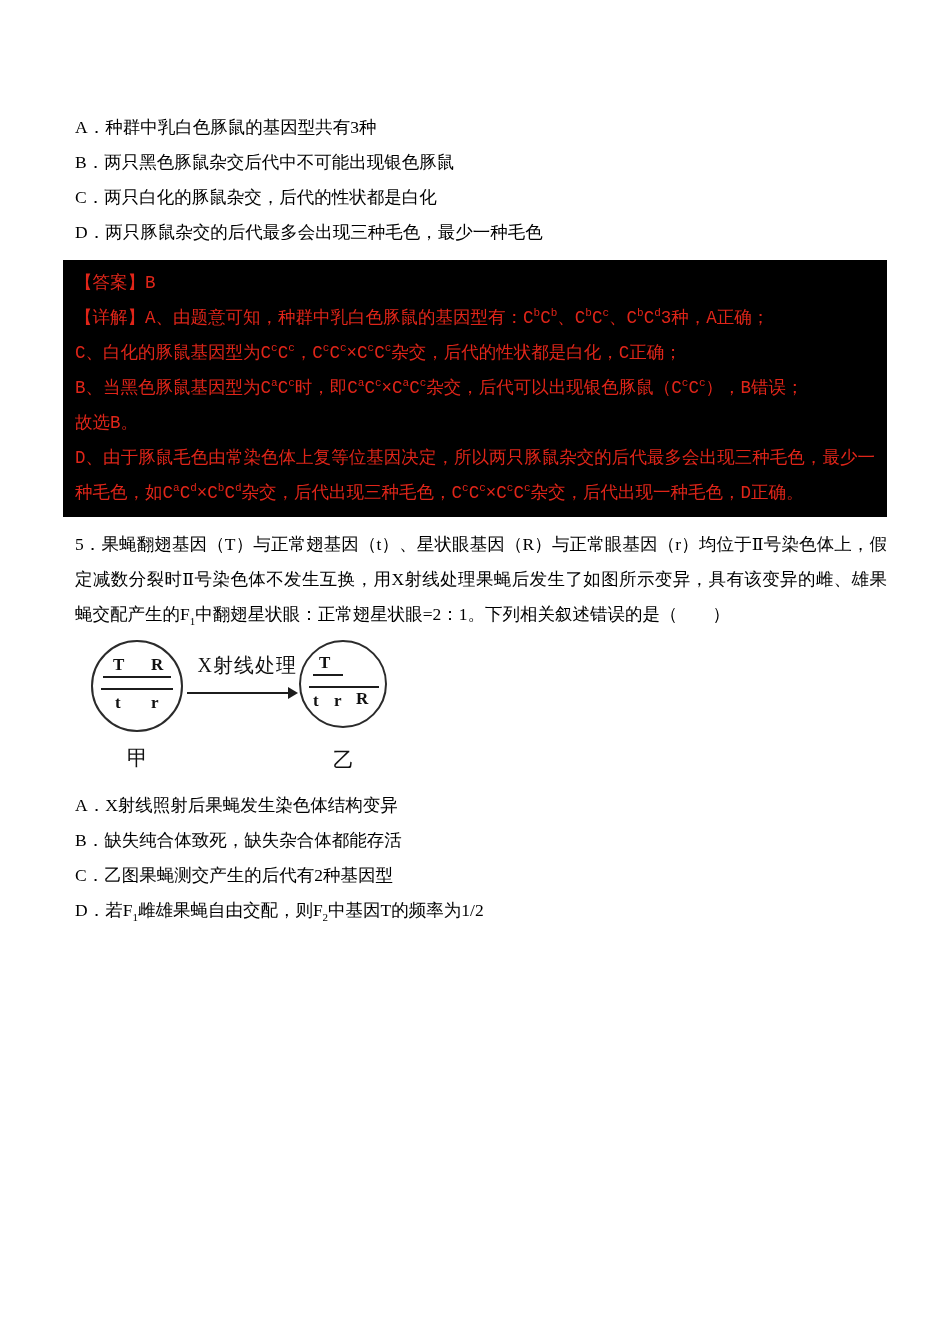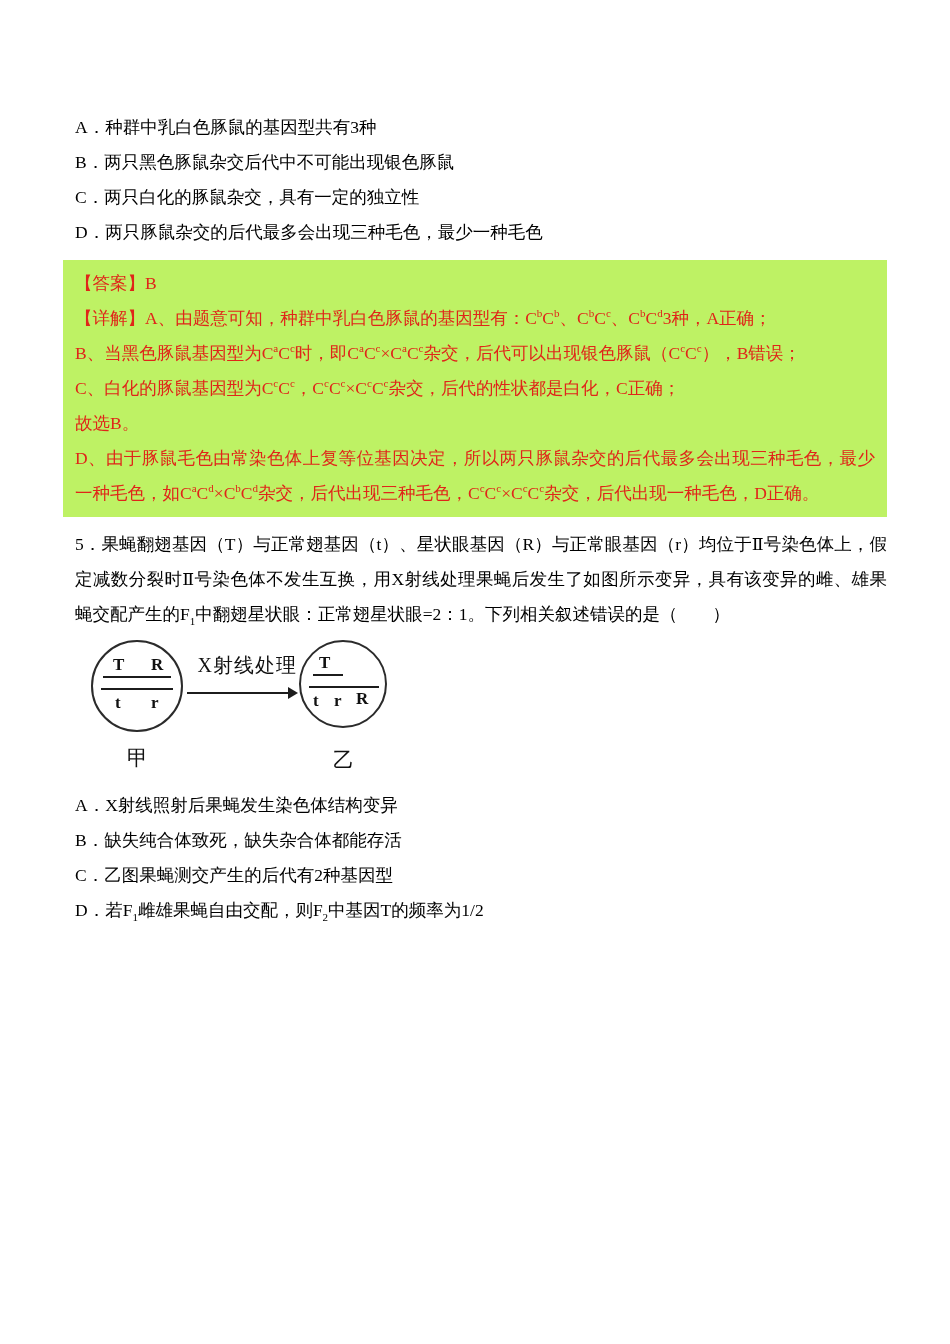--- a/index.html
+++ b/index.html
@@ -8,22 +8,22 @@
     padding:110px 63px 0 75px;
     font-family:"Liberation Serif","DejaVu Serif",serif;
     color:#000000;
   }
   .ln{margin:0;font-size:17.5px;line-height:35px;}
   .stem,.ans-p{text-align:justify;}
   sup{vertical-align:super;font-size:11px;line-height:0;}
   sub{vertical-align:sub;font-size:11px;line-height:0;}
 
   .answer-block{
-    background:#bef264;color:#e02519;
-    margin:10px 0 10px -12px;padding:6px 12px;
+    background:#000000;color:#e02519;
+    margin:10px 0 10px -12px;padding:6px 12px;font-family:Liberation Mono, monospace;
   }
   .answer-block .ln{color:#e02519;}
 
   
   .figure{position:relative;width:420px;height:138px;margin:8px 0 10px 16px;}
   .cell{position:absolute;border:2.5px solid #2b2b2b;border-radius:50%;background:#fff;box-sizing:border-box;}
   .cell-left{left:0;top:6;width:92px;height:92px;}
   .cell-right{left:208px;top:6;width:88px;height:88px;}
   .gene{position:absolute;font-size:17px;font-weight:600;color:#111;line-height:1;}
   .chrom-line{position:absolute;height:2px;background:#1c1c1c;}
@@ -46,28 +46,28 @@
   .cell-caption{position:absolute;font-size:21px;color:#111;}
   .cap-jia{left:36px;top:104px;}
   .cap-yi{left:242px;top:106px;}
 </style>
 </head>
 <body>
 
 <section>
   <p class="ln">A．种群中乳白色豚鼠的基因型共有3种</p>
   <p class="ln">B．两只黑色豚鼠杂交后代中不可能出现银色豚鼠</p>
-  <p class="ln">C．两只白化的豚鼠杂交，具有一定的独立性</p>
+  <p class="ln">C．两只白化的豚鼠杂交，后代的性状都是白化</p>
   <p class="ln">D．两只豚鼠杂交的后代最多会出现三种毛色，最少一种毛色</p>
 
   <div class="answer-block">
     <p class="ln ans-p">【答案】B</p>
     <p class="ln ans-p">【详解】A、由题意可知，种群中乳白色豚鼠的基因型有：C<sup>b</sup>C<sup>b</sup>、C<sup>b</sup>C<sup>c</sup>、C<sup>b</sup>C<sup>d</sup>3种，A正确；</p>
+    <p class="ln ans-p">C、白化的豚鼠基因型为C<sup>c</sup>C<sup>c</sup>，C<sup>c</sup>C<sup>c</sup>×C<sup>c</sup>C<sup>c</sup>杂交，后代的性状都是白化，C正确；</p>
     <p class="ln ans-p">B、当黑色豚鼠基因型为C<sup>a</sup>C<sup>c</sup>时，即C<sup>a</sup>C<sup>c</sup>×C<sup>a</sup>C<sup>c</sup>杂交，后代可以出现银色豚鼠（C<sup>c</sup>C<sup>c</sup>），B错误；</p>
-    <p class="ln ans-p">C、白化的豚鼠基因型为C<sup>c</sup>C<sup>c</sup>，C<sup>c</sup>C<sup>c</sup>×C<sup>c</sup>C<sup>c</sup>杂交，后代的性状都是白化，C正确；</p>
     <p class="ln ans-p">故选B。</p>
     <p class="ln ans-p">D、由于豚鼠毛色由常染色体上复等位基因决定，所以两只豚鼠杂交的后代最多会出现三种毛色，最少一种毛色，如C<sup>a</sup>C<sup>d</sup>×C<sup>b</sup>C<sup>d</sup>杂交，后代出现三种毛色，C<sup>c</sup>C<sup>c</sup>×C<sup>c</sup>C<sup>c</sup>杂交，后代出现一种毛色，D正确。</p>
   </div>
 </section>
 
 <section>
   <p class="ln stem">5．果蝇翻翅基因（T）与正常翅基因（t）、星状眼基因（R）与正常眼基因（r）均位于Ⅱ号染色体上，假定减数分裂时Ⅱ号染色体不发生互换，用X射线处理果蝇后发生了如图所示变异，具有该变异的雌、雄果蝇交配产生的F<sub>1</sub>中翻翅星状眼：正常翅星状眼=2：1。下列相关叙述错误的是（　　）</p>
 
   <div class="figure">
     <div class="cell cell-left">

